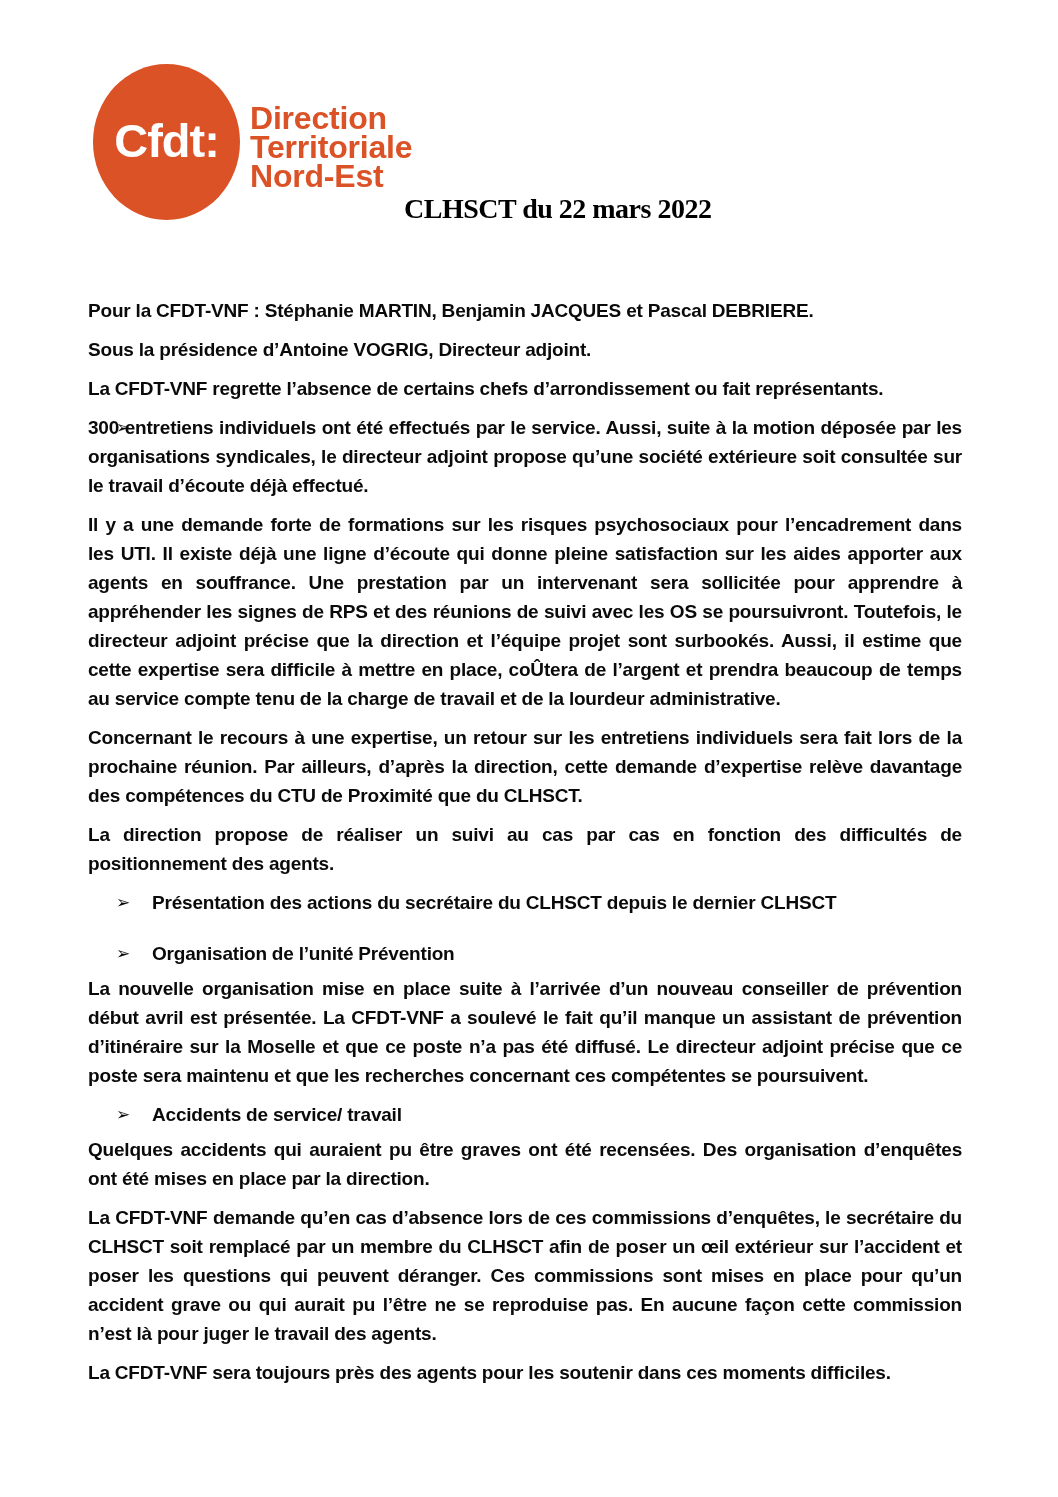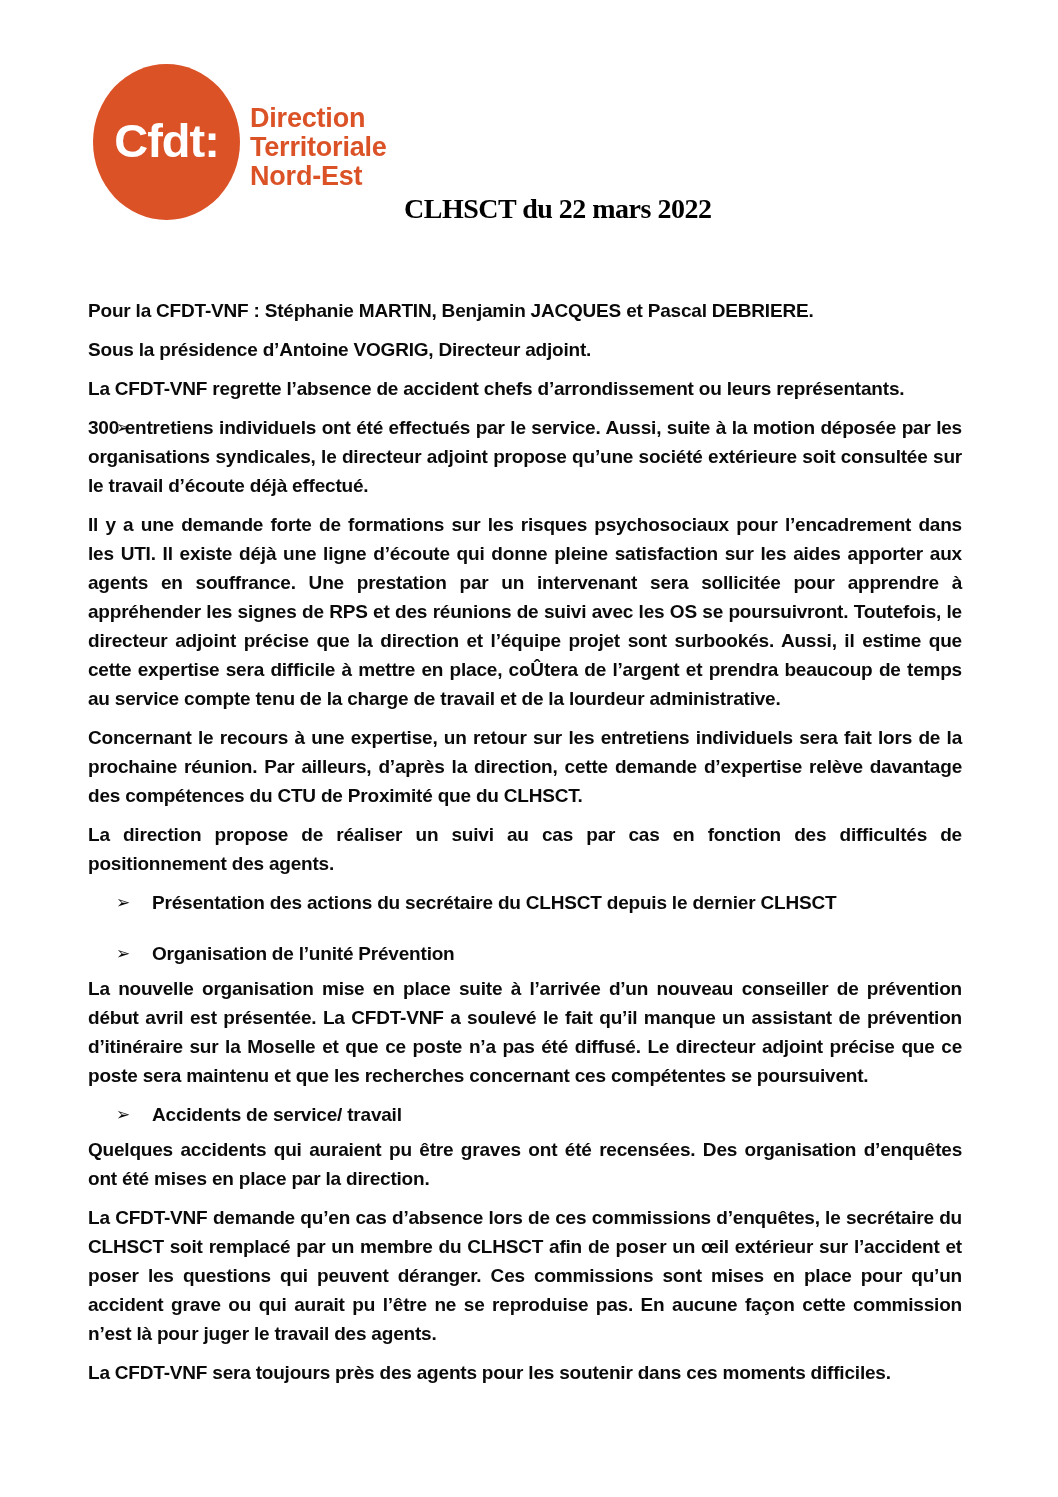--- a/index.html
+++ b/index.html
@@ -40,21 +40,21 @@
     font-weight: 700;
     font-size: 47px;
     letter-spacing: -1px;
     transform: translateY(-2px);
   }
   .org-name {
     position: absolute;
     left: 157px;
     top: 40px;
     font-weight: 700;
-    font-size: 27px;
+    font-size: 32px;
     line-height: 29px;
     letter-spacing: -0.2px;
   }
   .doc-title {
     position: absolute;
     left: 404px;
     top: 193px;
     font-weight: 700;
     font-size: 28px;
     letter-spacing: -0.5px;
@@ -107,21 +107,21 @@
       <div>Territoriale</div>
       <div>Nord-Est</div>
     </div>
   </div>
 
   <div class="doc-title" style="color: rgb(0, 0, 0); font-family: Liberation Serif, serif;">CLHSCT du 22 mars 2022</div>
 
   <div class="doc-body" id="doc-body">
       <div class="para"><span class="seg-regular">Pour </span><span class="seg-bold">la CFDT-VNF</span><span class="seg-regular"> : Stéphanie MARTIN, Benjamin JACQUES et Pascal DEBRIERE.</span></div>
       <div class="para"><span class="seg-regular">Sous la présidence d’Antoine VOGRIG, Directeur adjoint.</span></div>
-      <div class="para"><span class="seg-bold">La CFDT-VNF</span><span class="seg-regular"> regrette l’absence de accident chefs d’arrondissement ou leurs représentants.</span></div>
+      <div class="para"><span class="seg-bold">La CFDT-VNF</span><span class="seg-regular"> regrette l’absence de certains chefs d’arrondissement ou fait représentants.</span></div>
       <div class="bullet"><span class="arrow">➢</span></div>
       <div class="para justify"><span class="seg-regular">300 entretiens individuels ont été effectués par le service. Aussi, suite à la motion déposée par les organisations syndicales, le directeur adjoint propose qu’une société extérieure soit consultée sur le travail d’écoute déjà effectué.</span></div>
       <div class="para justify"><span class="seg-regular">Il y a une demande forte de formations sur les risques psychosociaux pour l’encadrement dans les UTI. Il existe déjà une ligne d’écoute qui donne pleine satisfaction sur les aides apporter aux agents en souffrance. Une prestation par un intervenant sera sollicitée pour apprendre à appréhender les signes de RPS et des réunions de suivi avec les OS se poursuivront. Toutefois, le directeur adjoint précise que la direction et l’équipe projet sont surbookés. Aussi, il estime que cette expertise sera difficile à mettre en place, coÛtera de l’argent et prendra beaucoup de temps au service compte tenu de la charge de travail et de la lourdeur administrative.</span></div>
       <div class="para justify"><span class="seg-regular">Concernant le recours à une expertise, un retour sur les entretiens individuels sera fait lors de la prochaine réunion. Par ailleurs, d’après la direction, cette demande d’expertise relève davantage des compétences du CTU de Proximité que du CLHSCT.</span></div>
       <div class="para justify"><span class="seg-regular">La direction propose de réaliser un suivi au cas par cas en fonction des difficultés de positionnement des agents.</span></div>
       <div class="bullet"><span class="arrow">➢</span><span class="seg-regular">Présentation des actions du secrétaire du CLHSCT depuis le dernier CLHSCT</span></div>
       <div class="bullet" style="margin-top: 22px;"><span class="arrow">➢</span><span class="seg-regular">Organisation de l’unité Prévention</span></div>
       <div class="para justify"><span class="seg-regular">La nouvelle organisation mise en place suite à l’arrivée d’un nouveau conseiller de prévention début avril est présentée. </span><span class="seg-bold">La CFDT-VNF</span><span class="seg-regular"> a soulevé le fait qu’il manque un assistant de prévention d’itinéraire sur la Moselle et que ce poste n’a pas été diffusé. Le directeur adjoint précise que ce poste sera maintenu et que les recherches concernant ces compétentes se poursuivent.</span></div>
       <div class="bullet" style="margin-top: 6px;"><span class="arrow">➢</span><span class="seg-regular">Accidents de service/ travail</span></div>
       <div class="para justify"><span class="seg-regular">Quelques accidents qui auraient pu être graves ont été recensées. Des organisation d’enquêtes ont été mises en place par la direction.</span></div>

